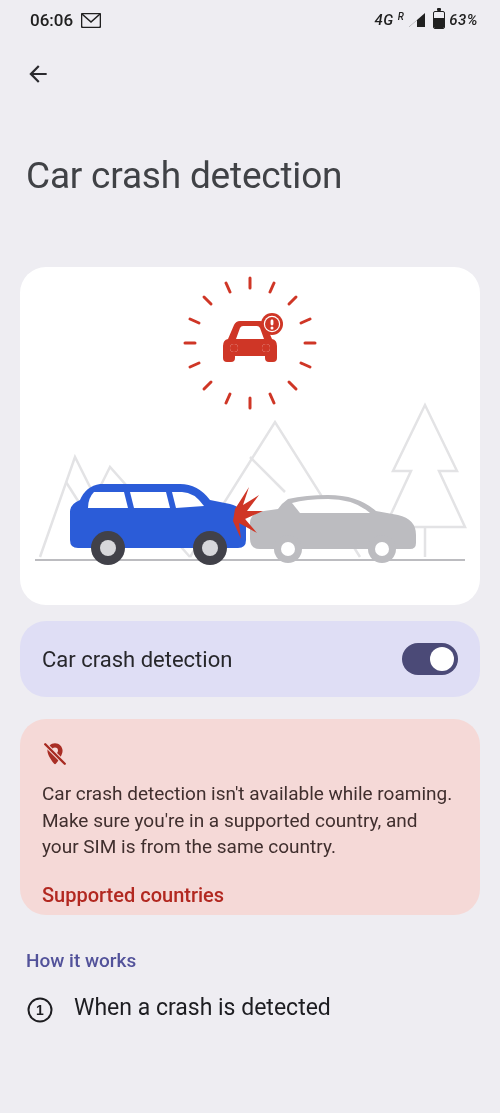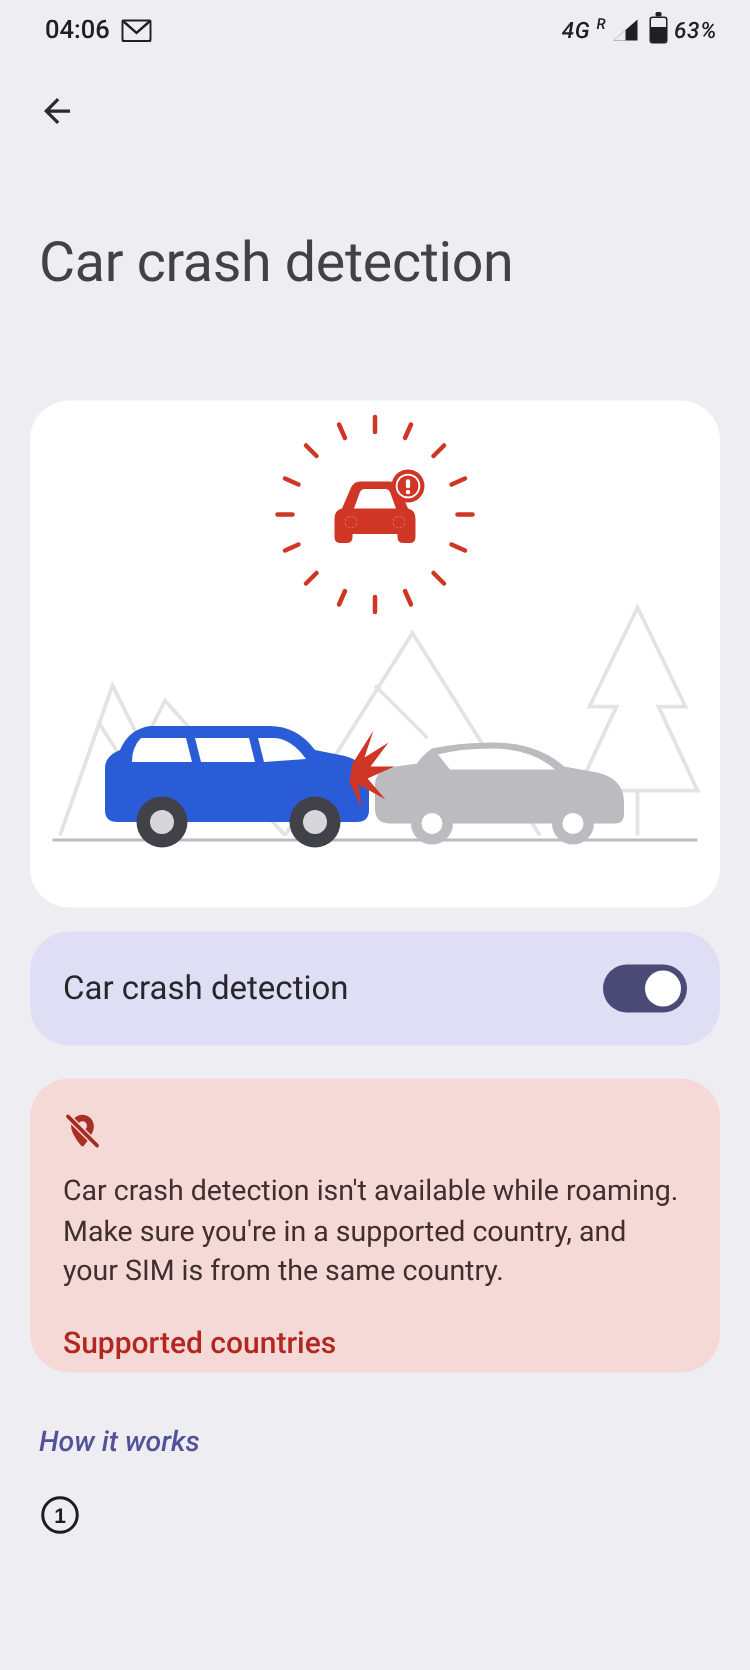--- a/index.html
+++ b/index.html
@@ -75,21 +75,20 @@
     color:#3d2c2b;
   }
   .warning-card .loc-off-icon { margin-bottom:14px; }
   .warning-text { font-size: 19px; line-height: 1.4; color:#402f2e; }
   .supported-link { text-align:left; margin-top:22px; font-size:20px; color:#b22820; font-weight:500; }
   .how-head {
     margin: 34px 26px 0 26px;
     font-size: 19px;
     color: #52529a;
     font-weight: 500;
-    font-style: italic;
   }
   .step {
     margin: 22px 26px 0 26px;
     display:flex; gap:20px;
     align-items:flex-start;
   }
   .step-num {
     width:28px; height:28px; flex-shrink:0;
     display:flex; align-items:center; justify-content:center;
     margin-top:2px;
@@ -98,21 +97,21 @@
   .step-body { font-size:18px; color:#47474b; line-height:1.4; }
   .step-body .u { text-decoration: underline dotted #47474b; text-decoration-thickness:1px; text-underline-offset:3px; }
   
   svg { display:block; }
 </style>
 </head>
 <body>
 
 <div class="status-bar">
   <div class="status-left">
-    <span>04:06</span>
+    <span>06:06</span>
     <span class="gmail-icon">
       <svg width="20" height="15" viewBox="0 0 20 15">
         <rect x="0.5" y="0.5" width="19" height="14" rx="1.5" fill="none" stroke="#202020" stroke-width="1.6"></rect>
         <path d="M1 1 L10 9 L19 1" fill="none" stroke="#202020" stroke-width="1.6"></path>
       </svg>
     </span>
   </div>
   <div class="status-right">
     <span>4G</span>
     <span style="font-size:10px;position:relative;top:-4px;">R</span>
@@ -243,14 +242,15 @@
 <div class="how-head">How it works</div>
 
 <div class="step">
   <div class="step-num">
     <svg width="26" height="26" viewBox="0 0 26 26">
       <circle cx="13" cy="13" r="11.5" fill="none" stroke="#1d1d21" stroke-width="2"></circle>
       <text x="13" y="18" text-anchor="middle" font-size="14" font-family="Arial" font-weight="600" fill="#1d1d21">1</text>
     </svg>
   </div>
   <div>
+    <div class="step-title">When a crash is detected</div>
   </div>
 </div>
 
 </body></html>

